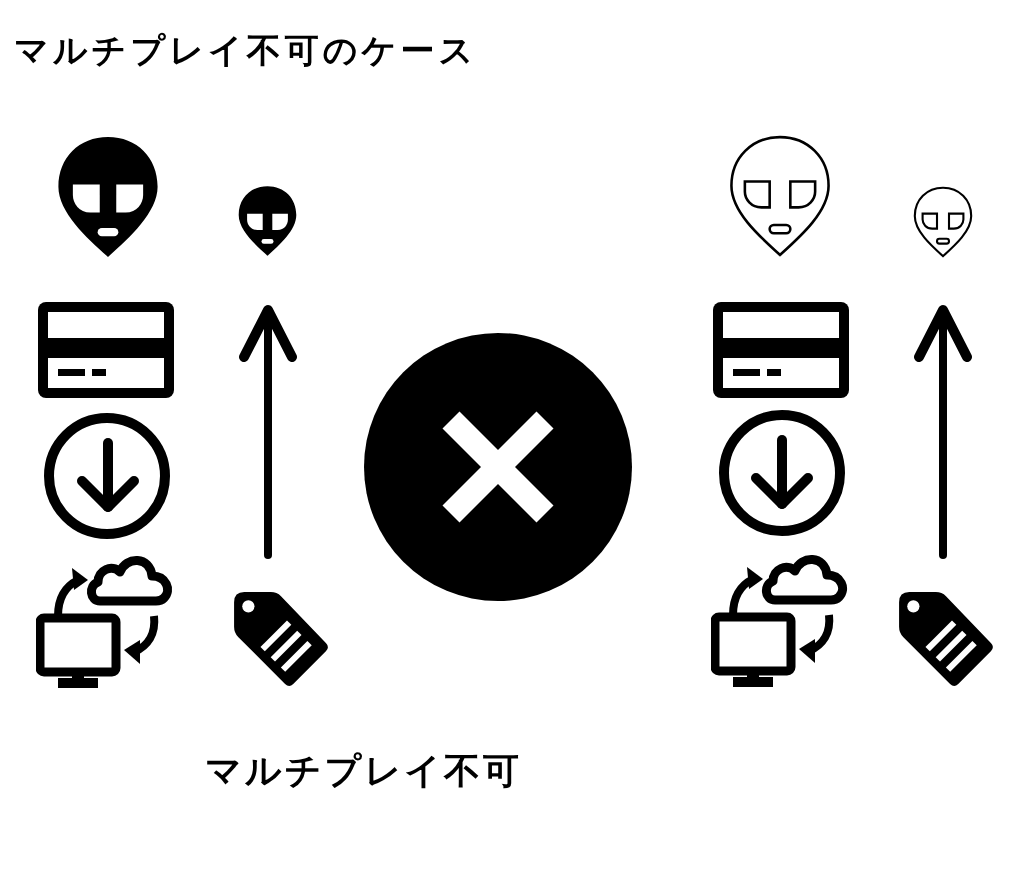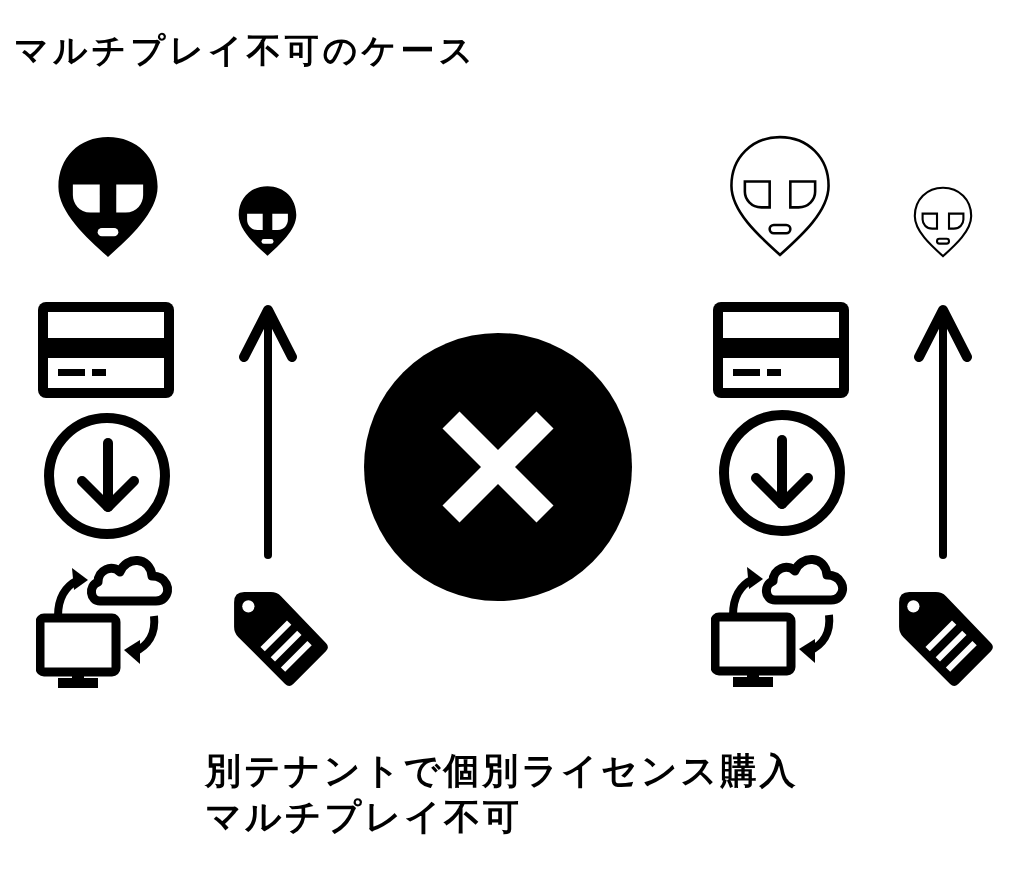--- a/index.html
+++ b/index.html
@@ -129,15 +129,14 @@
   <svg class="abs" style="left:895px;top:588px" width="102" height="102" viewBox="0 0 100 100">
     <path d="M4 14 Q4 4 14 4 L40 4 Q46 4 50 8 L94 54 Q98 58 94 62 L62 94 Q58 98 54 94 L8 48 Q4 44 4 38 Z" fill="#000"></path>
     <circle cx="18" cy="18" r="6" fill="#fff"></circle>
     <line x1="32" y1="60" x2="58" y2="34" stroke="#fff" stroke-width="6"></line>
     <line x1="42" y1="70" x2="68" y2="44" stroke="#fff" stroke-width="6"></line>
     <line x1="52" y1="80" x2="78" y2="54" stroke="#fff" stroke-width="6"></line>
   </svg>
 </div>
 
 <div class="abs caption">
-  <div>別テナントで個別ライセンス購入</div>
   <div>マルチプレイ不可</div>
 </div>
 
 </body></html>

